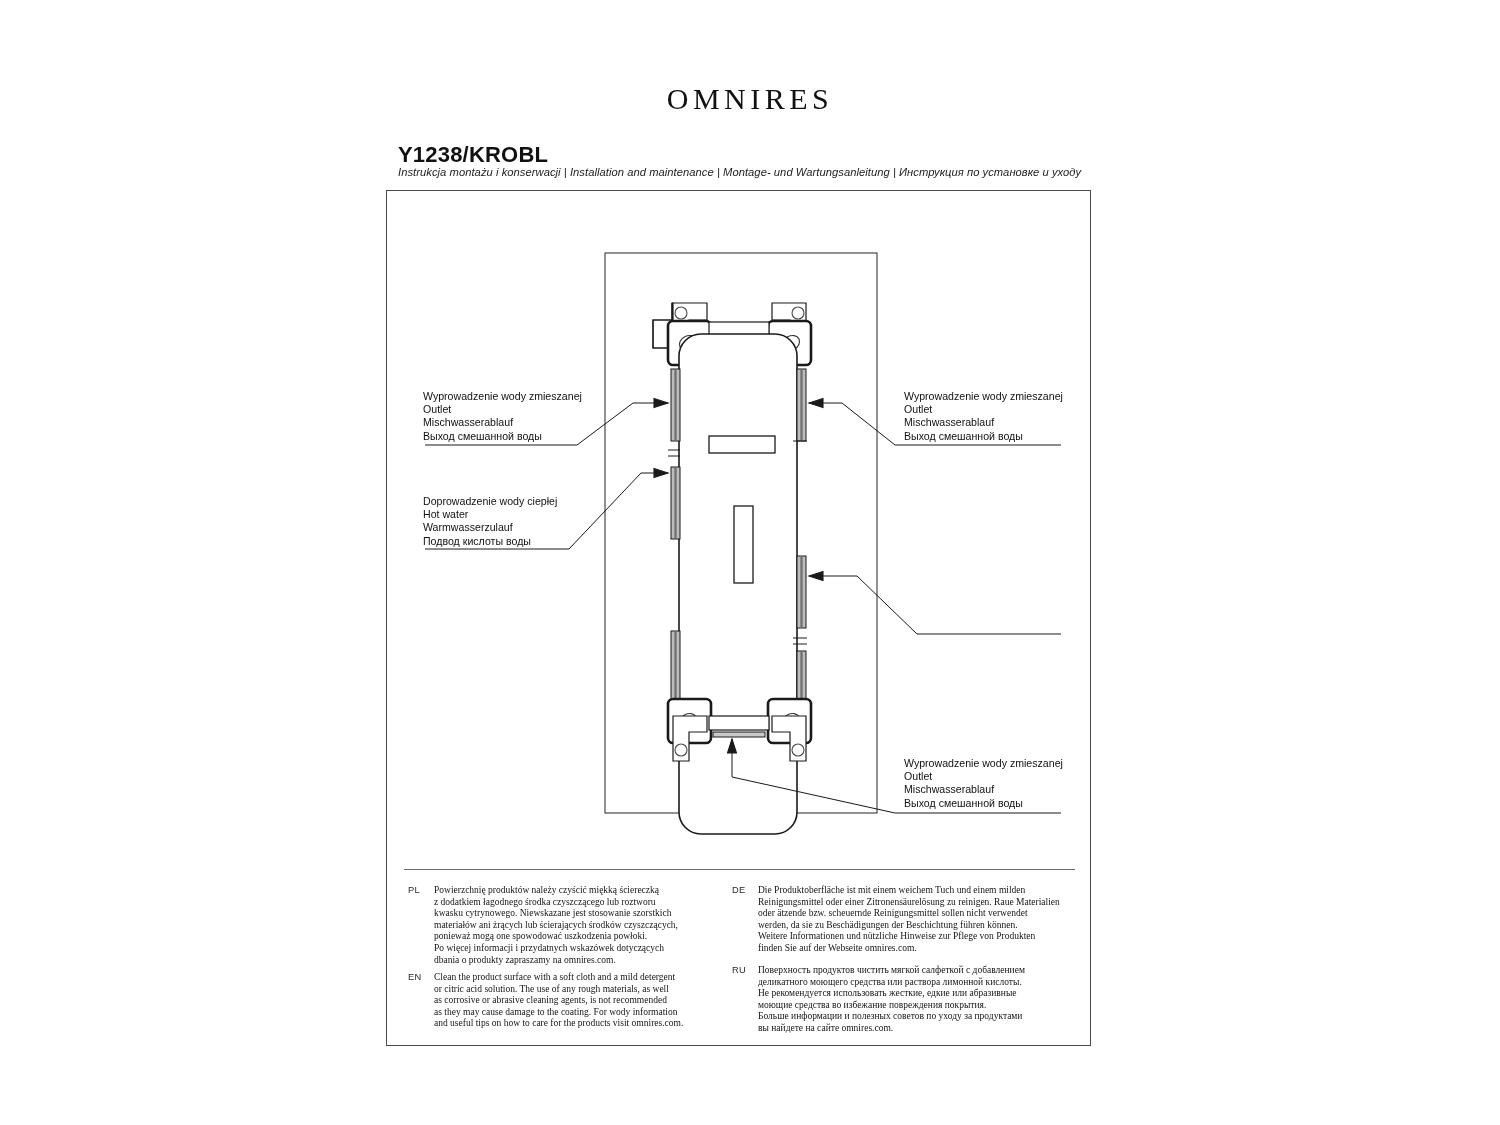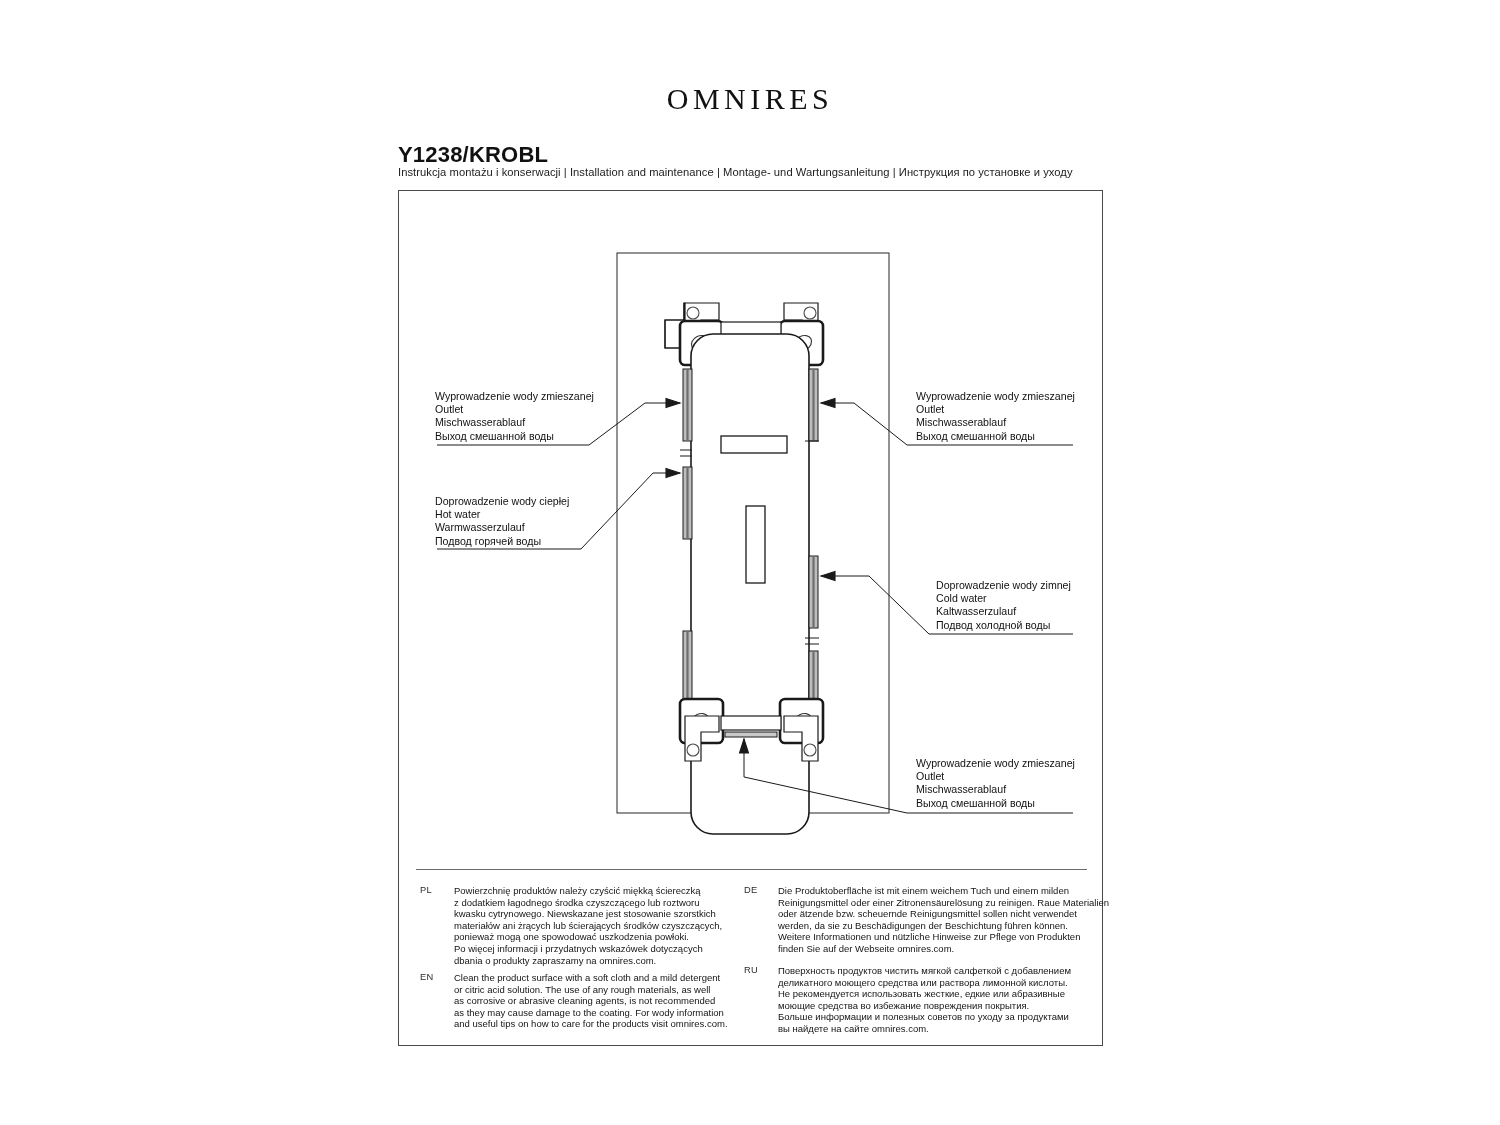--- a/index.html
+++ b/index.html
@@ -46,26 +46,27 @@
     color: #111;
   }
   .subtitle {
     position: absolute;
     left: 398px;
     top: 166px;
     font-size: 11.2px;
     letter-spacing: 0.05px;
     color: #1c1c1c;
     white-space: nowrap;
+    font-style: italic;
   }
 
   
   .frame {
     position: absolute;
-    left: 398px;
+    left: 386px;
     top: 190px;
     width: 705px;
     height: 856px;
     border: 1.4px solid #4a4a4a;
     box-sizing: border-box;
     background: #fff;
     padding-left: 16px;
   }
 
   
@@ -96,21 +97,22 @@
   }
   .care-block .lang {
     position: absolute;
     left: 0;
     top: 0;
     font-size: 9.3px;
     letter-spacing: 0.3px;
     color: #2a2a2a;
   }
   .care-block .body {
-    margin-left: 34px;
+    margin-left: 26px;
+    font-family: Liberation Serif, serif;
   }
   .care-block .body span { display: block; white-space: nowrap; }
 </style>
 </head>
 <body>
 
 <div class="page">
 
   <div class="brand">OMNIRES</div>
   <div class="model-code">Y1238/KROBL</div>
@@ -261,36 +263,30 @@
       <span class="ln">Wyprowadzenie wody zmieszanej</span>
       <span class="ln">Outlet</span>
       <span class="ln">Mischwasserablauf</span>
       <span class="ln">Выход смешанной воды</span>
     </div>
 
     <div class="callout" style="left:36px; top:304px;">
       <span class="ln">Doprowadzenie wody ciepłej</span>
       <span class="ln">Hot water</span>
       <span class="ln">Warmwasserzulauf</span>
-      <span class="ln">Подвод горячей воды</span>
+      <span class="ln">Подвод кислоты воды</span>
     </div>
 
     <div class="callout" style="left:517px; top:199px;">
       <span class="ln">Wyprowadzenie wody zmieszanej</span>
       <span class="ln">Outlet</span>
       <span class="ln">Mischwasserablauf</span>
       <span class="ln">Выход смешанной воды</span>
     </div>
 
-    <div class="callout" style="left:537px; top:388px;">
-      <span class="ln">Doprowadzenie wody zimnej</span>
-      <span class="ln">Cold water</span>
-      <span class="ln">Kaltwasserzulauf</span>
-      <span class="ln">Подвод холодной воды</span>
-    </div>
 
     <div class="callout" style="left:517px; top:566px;">
       <span class="ln">Wyprowadzenie wody zmieszanej</span>
       <span class="ln">Outlet</span>
       <span class="ln">Mischwasserablauf</span>
       <span class="ln">Выход смешанной воды</span>
     </div>
 
     <div style="position:absolute; left:17px; top:678px; width:671px; height:1px; background:#6b6b6b;"></div>
 

